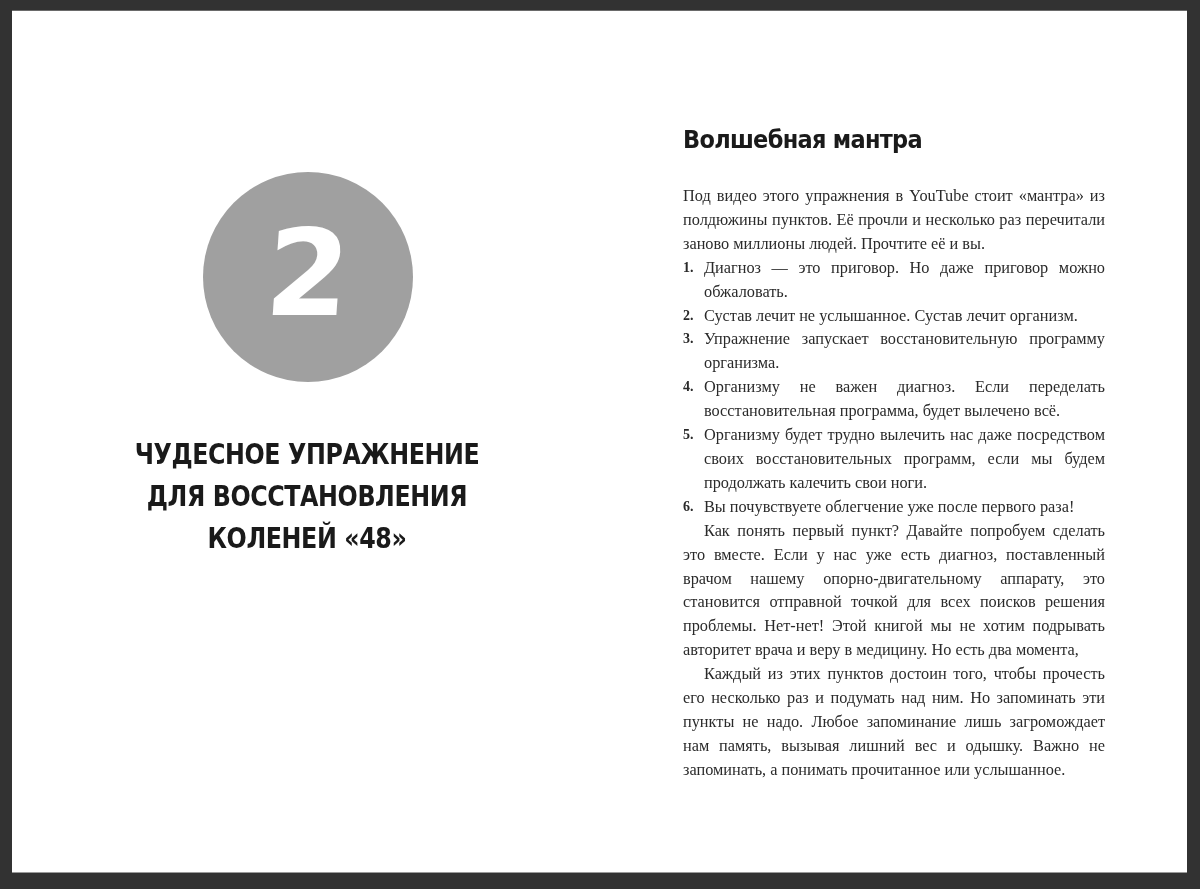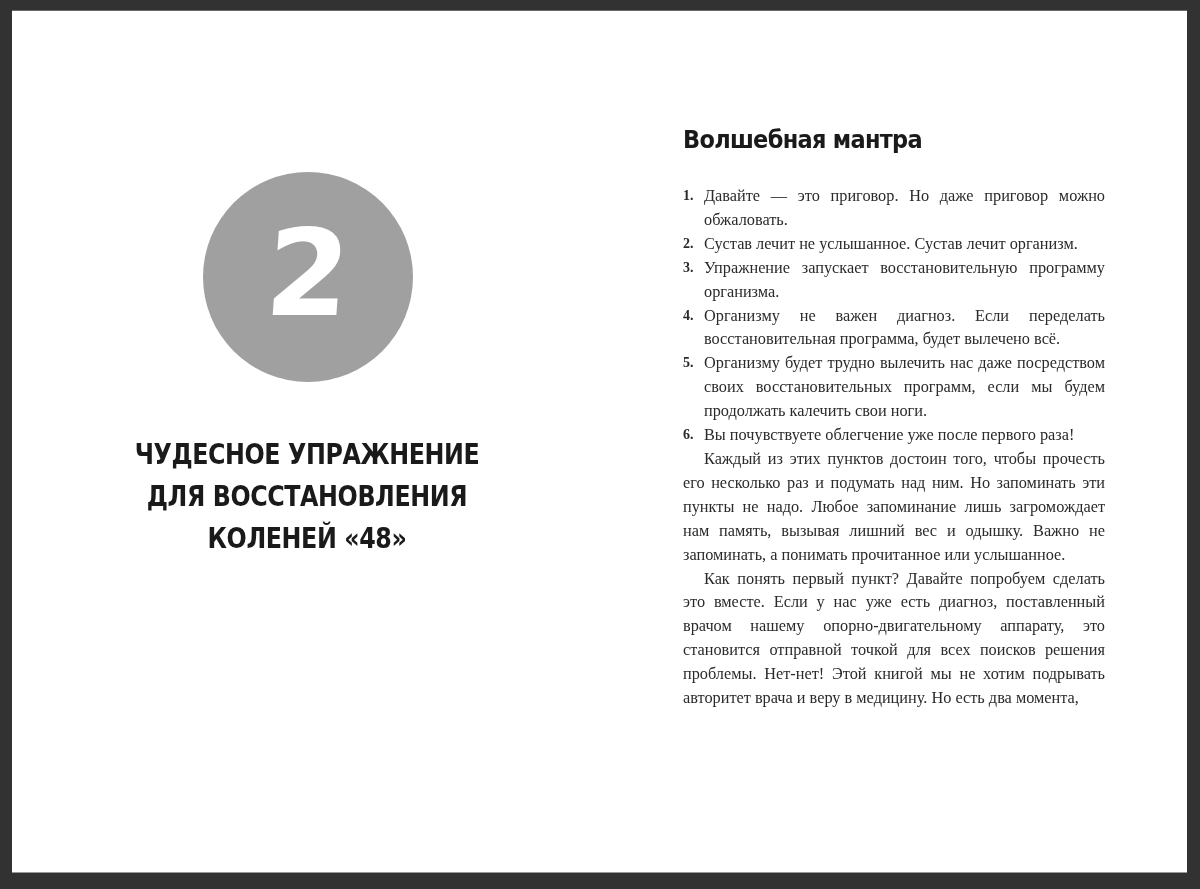--- a/index.html
+++ b/index.html
@@ -107,24 +107,25 @@
       <span>ЧУДЕСНОЕ УПРАЖНЕНИЕ</span>
       <span>ДЛЯ ВОССТАНОВЛЕНИЯ</span>
       <span>КОЛЕНЕЙ «48»</span>
     </div>
   </div>
 
   <div class="page-right">
     <div class="section-title">Волшебная мантра</div>
 
     <div class="body-text">
+      <p>Под видео этого упражнения в YouTube стоит «мантра» из полдюжины пунктов. Её прочли и несколько раз перечитали заново миллионы людей. Прочтите её и вы.</p>
       <ol>
         <li>
           <span class="num">1.</span>
-          <span>Давайте — это приговор. Но даже приговор можно обжаловать.</span>
+          <span>Диагноз — это приговор. Но даже приговор можно обжаловать.</span>
         </li>
         <li>
           <span class="num">2.</span>
           <span>Сустав лечит не услышанное. Сустав лечит организм.</span>
         </li>
         <li>
           <span class="num">3.</span>
           <span>Упражнение запускает восстановительную программу организма.</span>
         </li>
         <li>
@@ -133,18 +134,18 @@
         </li>
         <li>
           <span class="num">5.</span>
           <span>Организму будет трудно вылечить нас даже посредством своих восстановительных программ, если мы будем продолжать калечить свои ноги.</span>
         </li>
         <li>
           <span class="num">6.</span>
         </li>
       </ol>
       <p class="indent">Вы почувствуете облегчение уже после первого раза!</p>
+      <p class="indent">Как понять первый пункт? Давайте попробуем сделать это вместе. Если у нас уже есть диагноз, поставленный врачом нашему опорно-двигательному аппарату, это становится отправной точкой для всех поисков решения проблемы. Нет-нет! Этой книгой мы не хотим подрывать авторитет врача и веру в медицину. Но есть два момента,</p>
       <p class="indent">Каждый из этих пунктов достоин того, чтобы прочесть его несколько раз и подумать над ним. Но запоминать эти пункты не надо. Любое запоминание лишь загромождает нам память, вызывая лишний вес и одышку. Важно не запоминать, а понимать прочитанное или услышанное.</p>
-      <p class="indent">Как понять первый пункт? Давайте попробуем сделать это вместе. Если у нас уже есть диагноз, поставленный врачом нашему опорно-двигательному аппарату, это становится отправной точкой для всех поисков решения проблемы. Нет-нет! Этой книгой мы не хотим подрывать авторитет врача и веру в медицину. Но есть два момента,</p>
     </div>
   </div>
 
 </div>
 
 </body></html>

